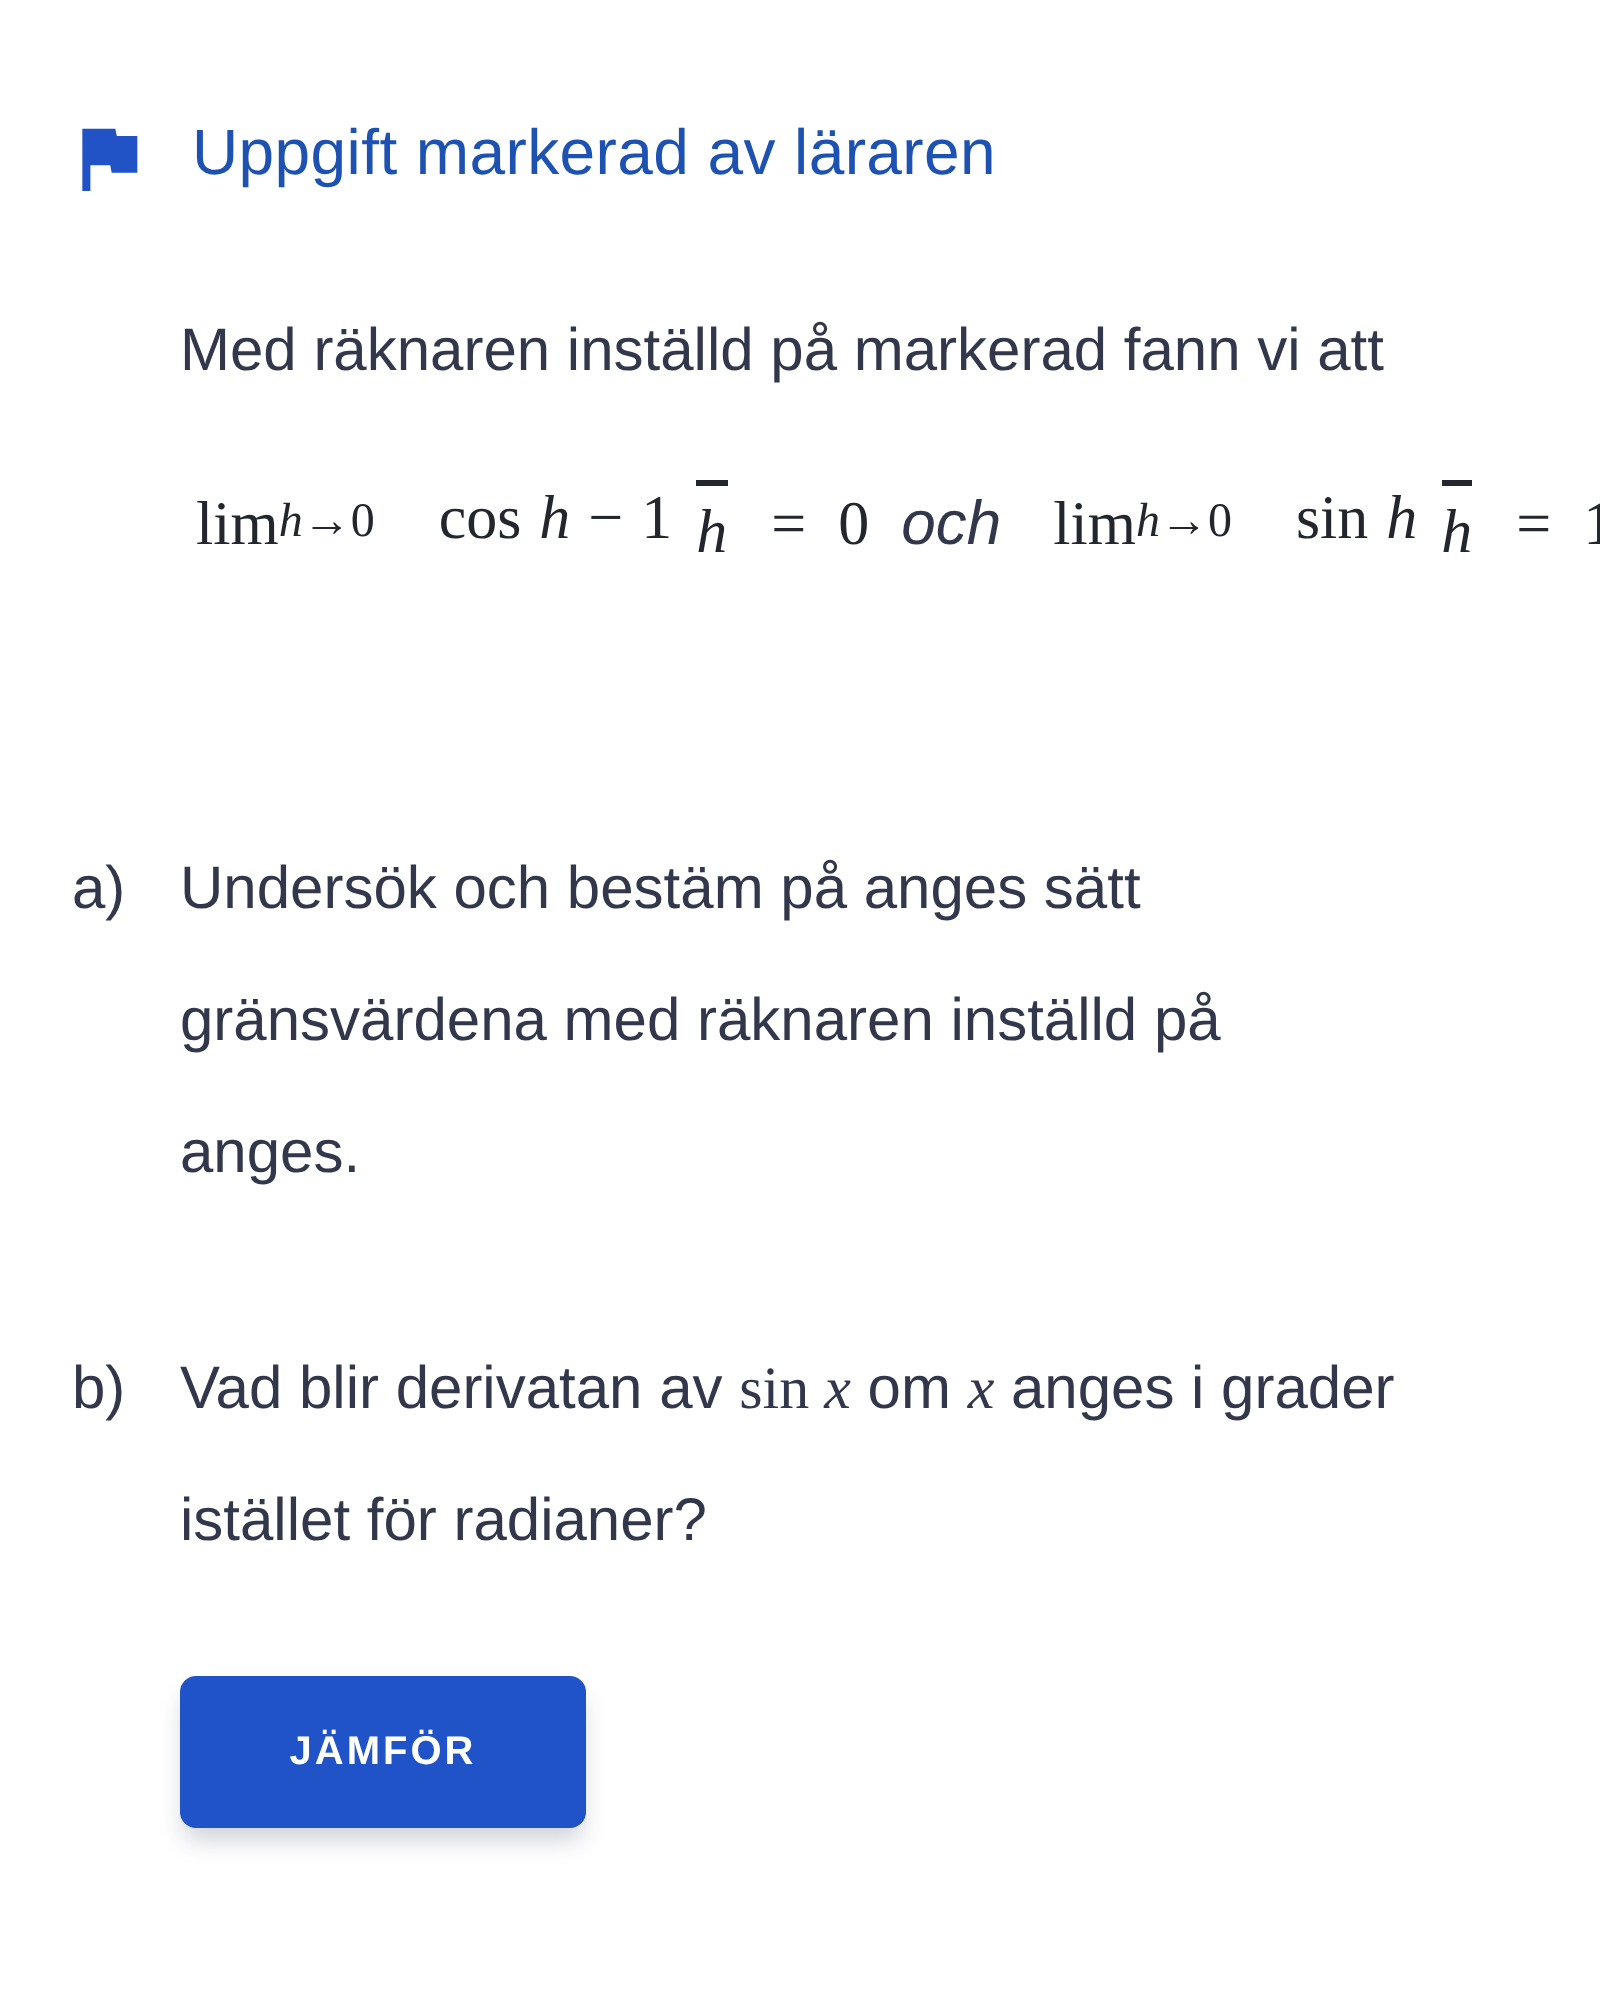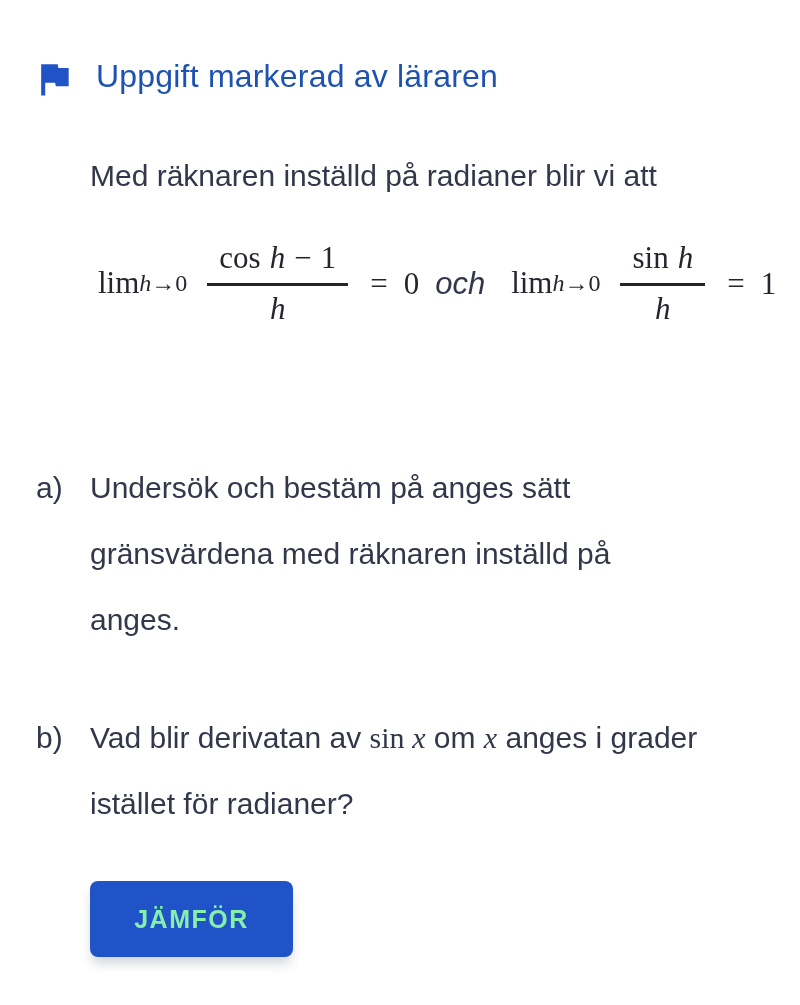--- a/index.html
+++ b/index.html
@@ -39,21 +39,21 @@
     font-family:"Liberation Serif", serif;
     font-size:31px;color:var(--c-math);
   }
   .lim-block{
     display:inline-flex;flex-direction:row;align-items:center;
     line-height:1.05;
   }
   .lim-sub{font-size:24px;display:inline-flex;}
   .m-var{font-style:italic;}
   .frac{
-    display:inline-flex;flex-direction:column;align-items:center;
+    display:inline-flex;flex-direction:row;align-items:center;
     margin:0 0 0 20px;
   }
   .frac .num{
     display:inline-flex;gap:9px;align-items:baseline;
     padding:0 12px 7px;
   }
   .frac .den{
     border-top:3px solid var(--c-math);
     align-self:stretch;text-align:center;
     padding:5px 0 0;
@@ -81,40 +81,40 @@
     max-width:700px;
   }
   .task-text .m-fn{font-family:"Liberation Serif", serif;}
   .task-text .m-var{font-family:"Liberation Serif", serif;font-style:italic;}
   
   .compare-btn{
     display:block;
     margin:44px 0 0 90px;
     width:203px;height:76px;
     background:var(--c-btn);
-    color:#86efac;border:none;border-radius:8px;
+    color:#ffffff;border:none;border-radius:8px;
     font-family:"Liberation Sans", sans-serif;
-    font-size:25px;font-weight:700;letter-spacing:1.5px;
+    font-size:20px;font-weight:700;letter-spacing:1.5px;
     box-shadow:0 8px 12px -2px rgba(40,50,80,.22);
     cursor:pointer;
   }
 </style>
 </head>
 <body>
 
 <div class="header">
   <span class="flag">
     <svg viewBox="0 0 24 24" aria-hidden="true">
       <path d="M14.4 6 14 4H5v17h2.2v-7h5.4l.4 2H20V6h-5.6z"></path>
     </svg>
   </span>
   <span class="header-title">Uppgift markerad av läraren</span>
 </div>
 
-<div class="intro">Med räknaren inställd på radianer blir vi att</div>
+<div class="intro">Med räknaren inställd på markerad fann vi att</div>
 
 <div class="math-row">
 
   <span class="lim-block">
     <span>lim</span>
     <span class="lim-sub">
       <span class="m-var">h</span>
         <span>→0</span>
     </span>
   </span>

